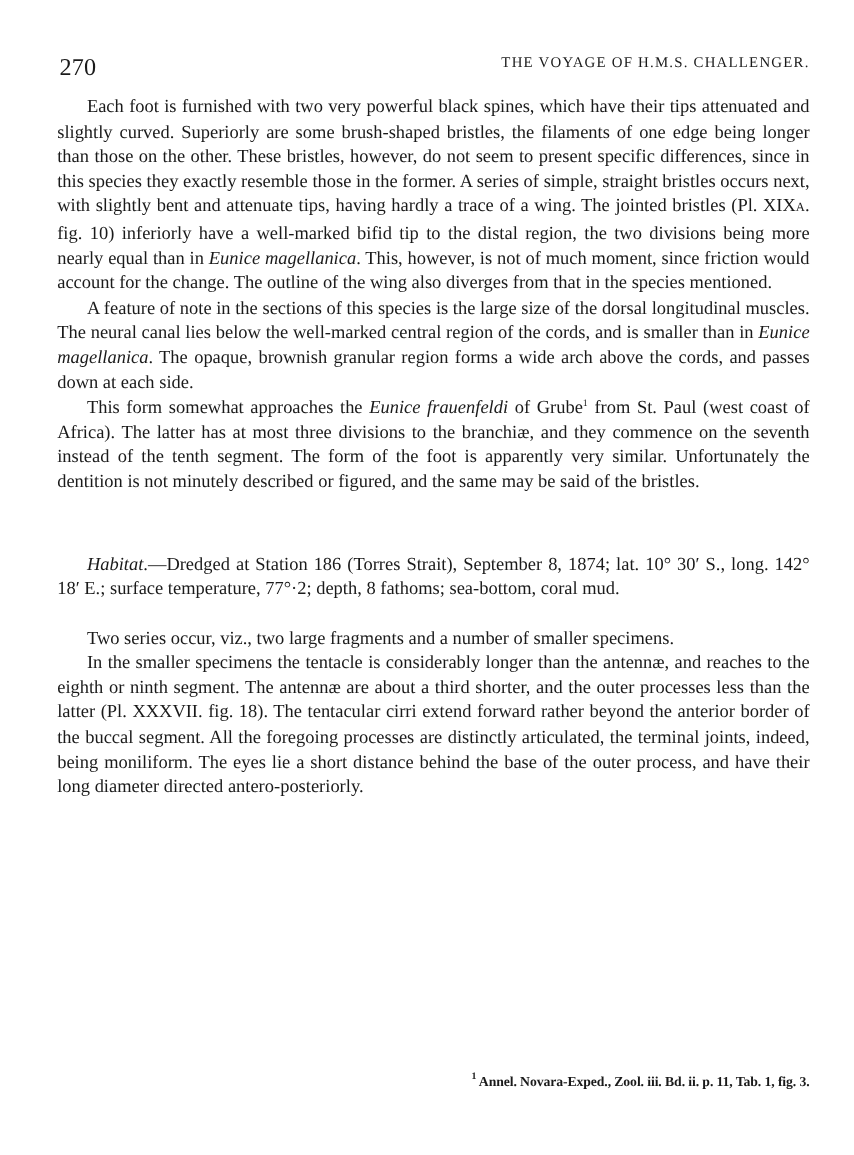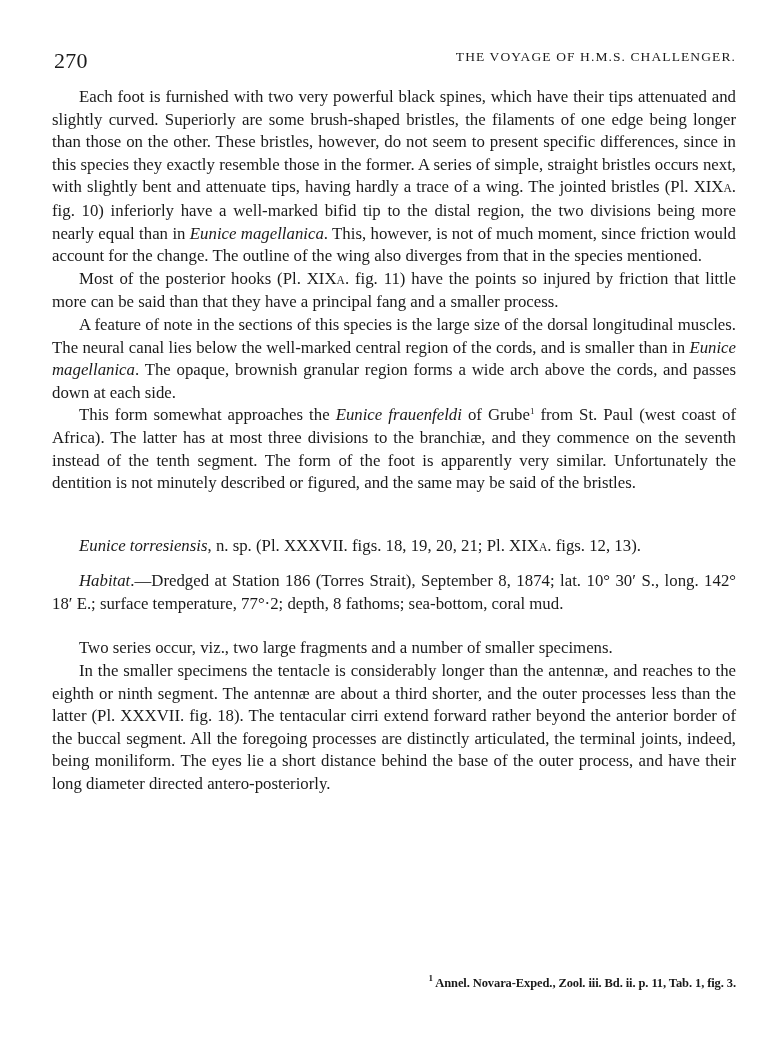--- a/index.html
+++ b/index.html
@@ -30,31 +30,27 @@
 
   <div class="running-head">
     <span class="page-number">270</span>
     <div class="running-title">THE VOYAGE OF H.M.S. CHALLENGER.</div>
   </div>
 
   <div class="body">
 
     <p><span>Each foot is furnished with two very powerful black spines, which have their tips attenuated and slightly curved.  Superiorly are some brush-shaped bristles, the filaments of one edge being longer than those on the other.  These bristles, however, do not seem to present specific differences, since in this species they exactly resemble those in the former.  A series of simple, straight bristles occurs next, with slightly bent and attenuate tips, having hardly a trace of a wing.  The jointed bristles (Pl. XIX</span><span class="sc">A</span><span>. fig. 10) inferiorly have a well-marked bifid tip to the distal region, the two divisions being more nearly equal than in </span><i>Eunice magellanica</i><span>.  This, however, is not of much moment, since friction would account for the change.  The outline of the wing also diverges from that in the species mentioned.</span></p>
 
-    <p><span>Most of the posterior hooks (Pl. XIX</span><span class="sc">A</span><span>. fig. 11) have the points so injured by friction that little more can be said than that they have a principal fang and a smaller process.</span></p>
 
     <p><span>A feature of note in the sections of this species is the large size of the dorsal longitudinal muscles.  The neural canal lies below the well-marked central region of the cords, and is smaller than in </span><i>Eunice magellanica</i><span>.  The opaque, brownish granular region forms a wide arch above the cords, and passes down at each side.</span></p>
 
     <p><span>This form somewhat approaches the </span><i>Eunice frauenfeldi</i><span> of Grube</span><sup>1</sup><span> from St. Paul (west coast of Africa).  The latter has at most three divisions to the branchiæ, and they commence on the seventh instead of the tenth segment.  The form of the foot is apparently very similar.  Unfortunately the dentition is not minutely described or figured, and the same may be said of the bristles.</span></p>
 
     <div class="gap1"></div>
 
-    <div class="heading">
-      <p><i>Eunice torresiensis</i><span>, n. sp. (Pl. XXXVII. figs. 18, 19, 20, 21; Pl. XIX</span><span class="sc">A</span><span>. figs. 12, 13).</span></p>
-    </div>
 
     <div class="gap2"></div>
 
     <div class="habitat">
       <p><i>Habitat</i><span>.—Dredged at Station 186 (Torres Strait), September 8, 1874; lat. 10° 30′ S., long. 142° 18′ E.; surface temperature, 77°·2; depth, 8 fathoms; sea-bottom, coral mud.</span></p>
     </div>
 
     <div class="gap3"></div>
 
     <p>Two series occur, viz., two large fragments and a number of smaller specimens.</p>

